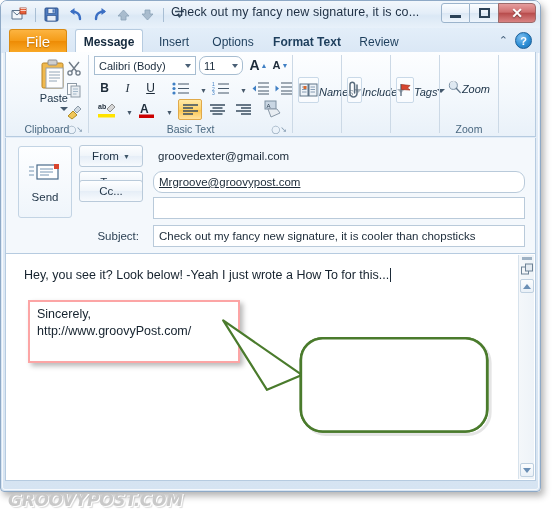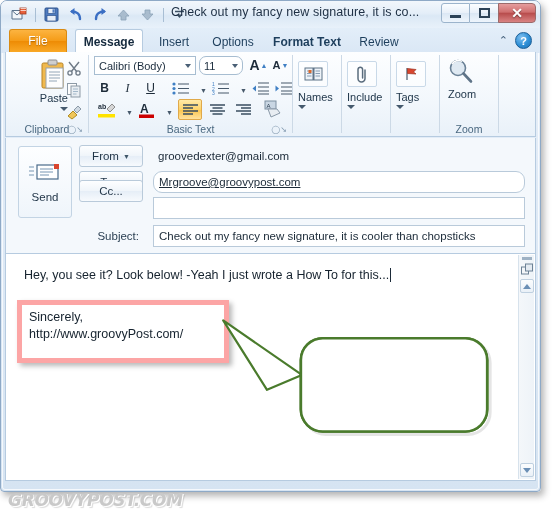--- a/index.html
+++ b/index.html
@@ -55,21 +55,21 @@
 
   
   .tabstrip{
     position:absolute; left:0; top:27px; width:100%; height:25px;
     background:linear-gradient(to bottom,#e3eef9 0%,#dae7f5 100%);
   }
   .tab-file{
     position:absolute; left:8px; top:1px; width:58px; height:23px;
     background:linear-gradient(to bottom,#fcb441 0%,#f59c18 48%,#ee8c05 52%,#f9a826 100%);
     border:1px solid #d98a12; border-bottom:none; border-radius:3px 3px 0 0;
-    color:#ffffff; font-size:12px; display:flex; align-items:center; justify-content:center;
+    color:#ffffff; font-size:15px; display:flex; align-items:center; justify-content:center;
     text-shadow:0 1px 1px rgba(0,0,0,.25);
   }
   .tab{
     position:absolute; top:2px; height:23px; display:flex; align-items:center; justify-content:center;
     font-size:12px; color:#1d3e5c; padding:0 9px; white-space:nowrap;
   }
   .tab.active{
     background:#ffffff; border:1px solid #b6cbe0; border-bottom:none;
     border-radius:3px 3px 0 0; top:1px; height:24px; color:#14293d;
   }
@@ -114,21 +114,21 @@
   .fbtn{
     position:absolute; width:21px; height:20px; display:flex;align-items:center;justify-content:center;
     font-size:12px; color:#1d2b39;
   }
   .fbtn.sel{
     background:linear-gradient(to bottom,#ffe9a8 0%,#fdd36b 50%,#fcc54a 51%,#ffe2a0 100%);
     border:1px solid #e0a94a; border-radius:2px;
   }
   .bigbtn{
     position:absolute; top:4px; width:42px; height:62px;
-    display:flex; flex-direction:column; align-items:flex-start; padding-top:5px;
+    display:flex; flex-direction:row; align-items:center; padding-top:5px;font-style:italic;
   }
   .bigbtn .lbl{ font-size:11px; color:#22384c; margin-top:4px; }
   .smallbox{
     border:1px solid #c9d9e8; border-radius:2px; width:30px;height:26px;
     display:flex;align-items:center;justify-content:center; background:rgba(255,255,255,.55);
   }
 
   
   .compose{
     position:absolute; left:4px; top:137px; right:4px; height:115px;
@@ -165,22 +165,22 @@
   }
   .bodytext{
     position:absolute; left:18px; top:14px; font-size:12.5px; color:#15222e; white-space:nowrap;
   }
   .caret{
     display:inline-block; width:1px; height:14px; background:#1b2a38; vertical-align:-3px; margin-left:1px;
   }
 
   
   .sigbox{
-    position:absolute; left:11px; top:46px; width:212px; height:63px;
-    border:5px solid #fca5a5; background:#ffffff;
+    position:absolute; left:22px; top:46px; width:212px; height:63px;
+    border:2px solid #fca5a5; background:#ffffff;
     box-shadow:3px 3px 5px rgba(0,0,0,0.28);
   }
   .sigline{ font-size:12.5px; color:#15222e; line-height:17px; padding-left:7px; }
   .sigline:first-child{ padding-top:4px; }
 
   
   .callout-svg{ position:absolute; left:0; top:0; width:100%; height:100%; pointer-events:none; }
 
   
   .vscroll{

